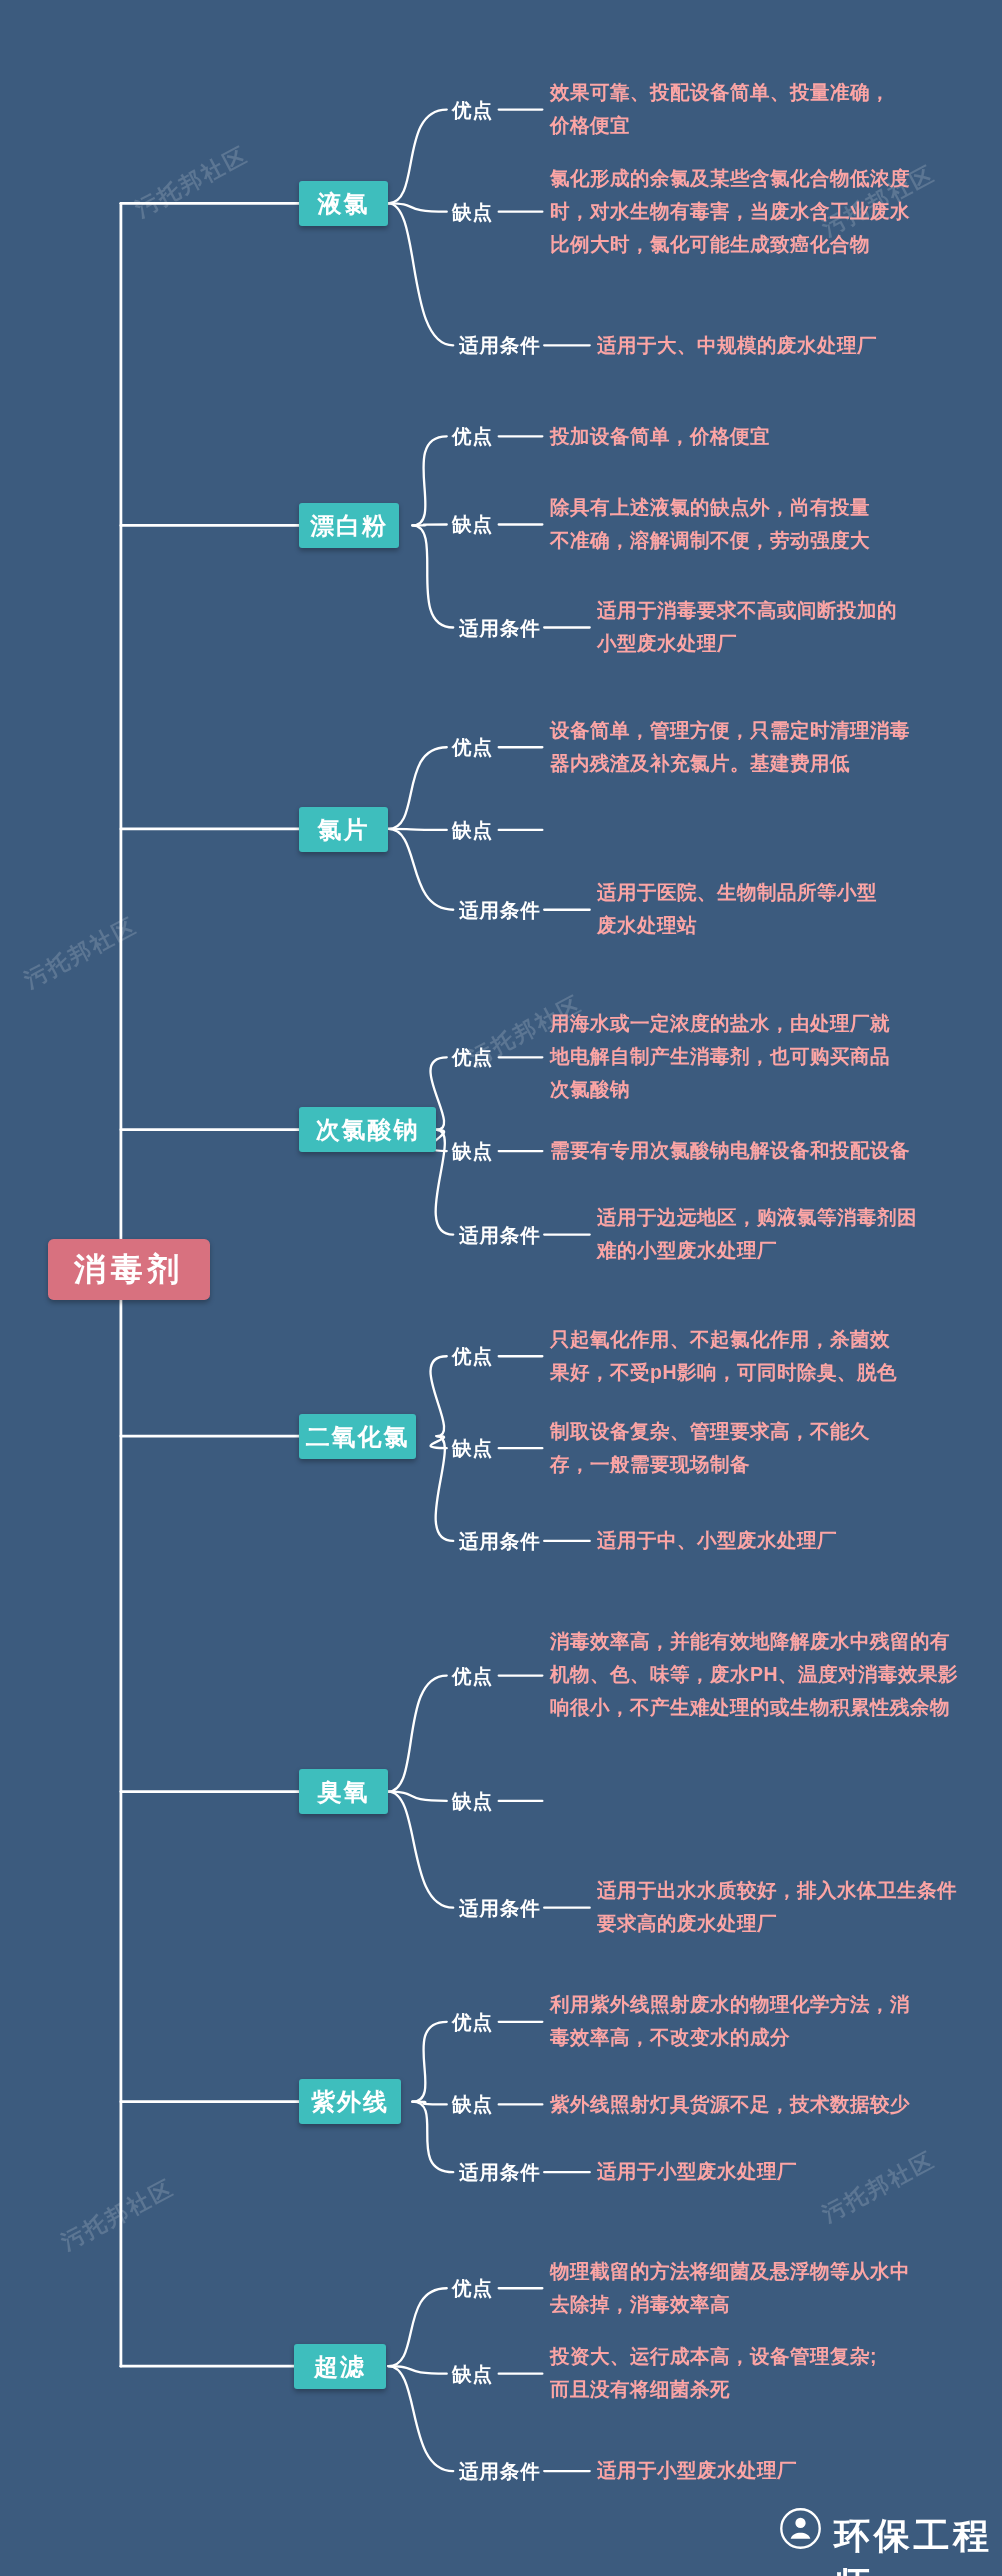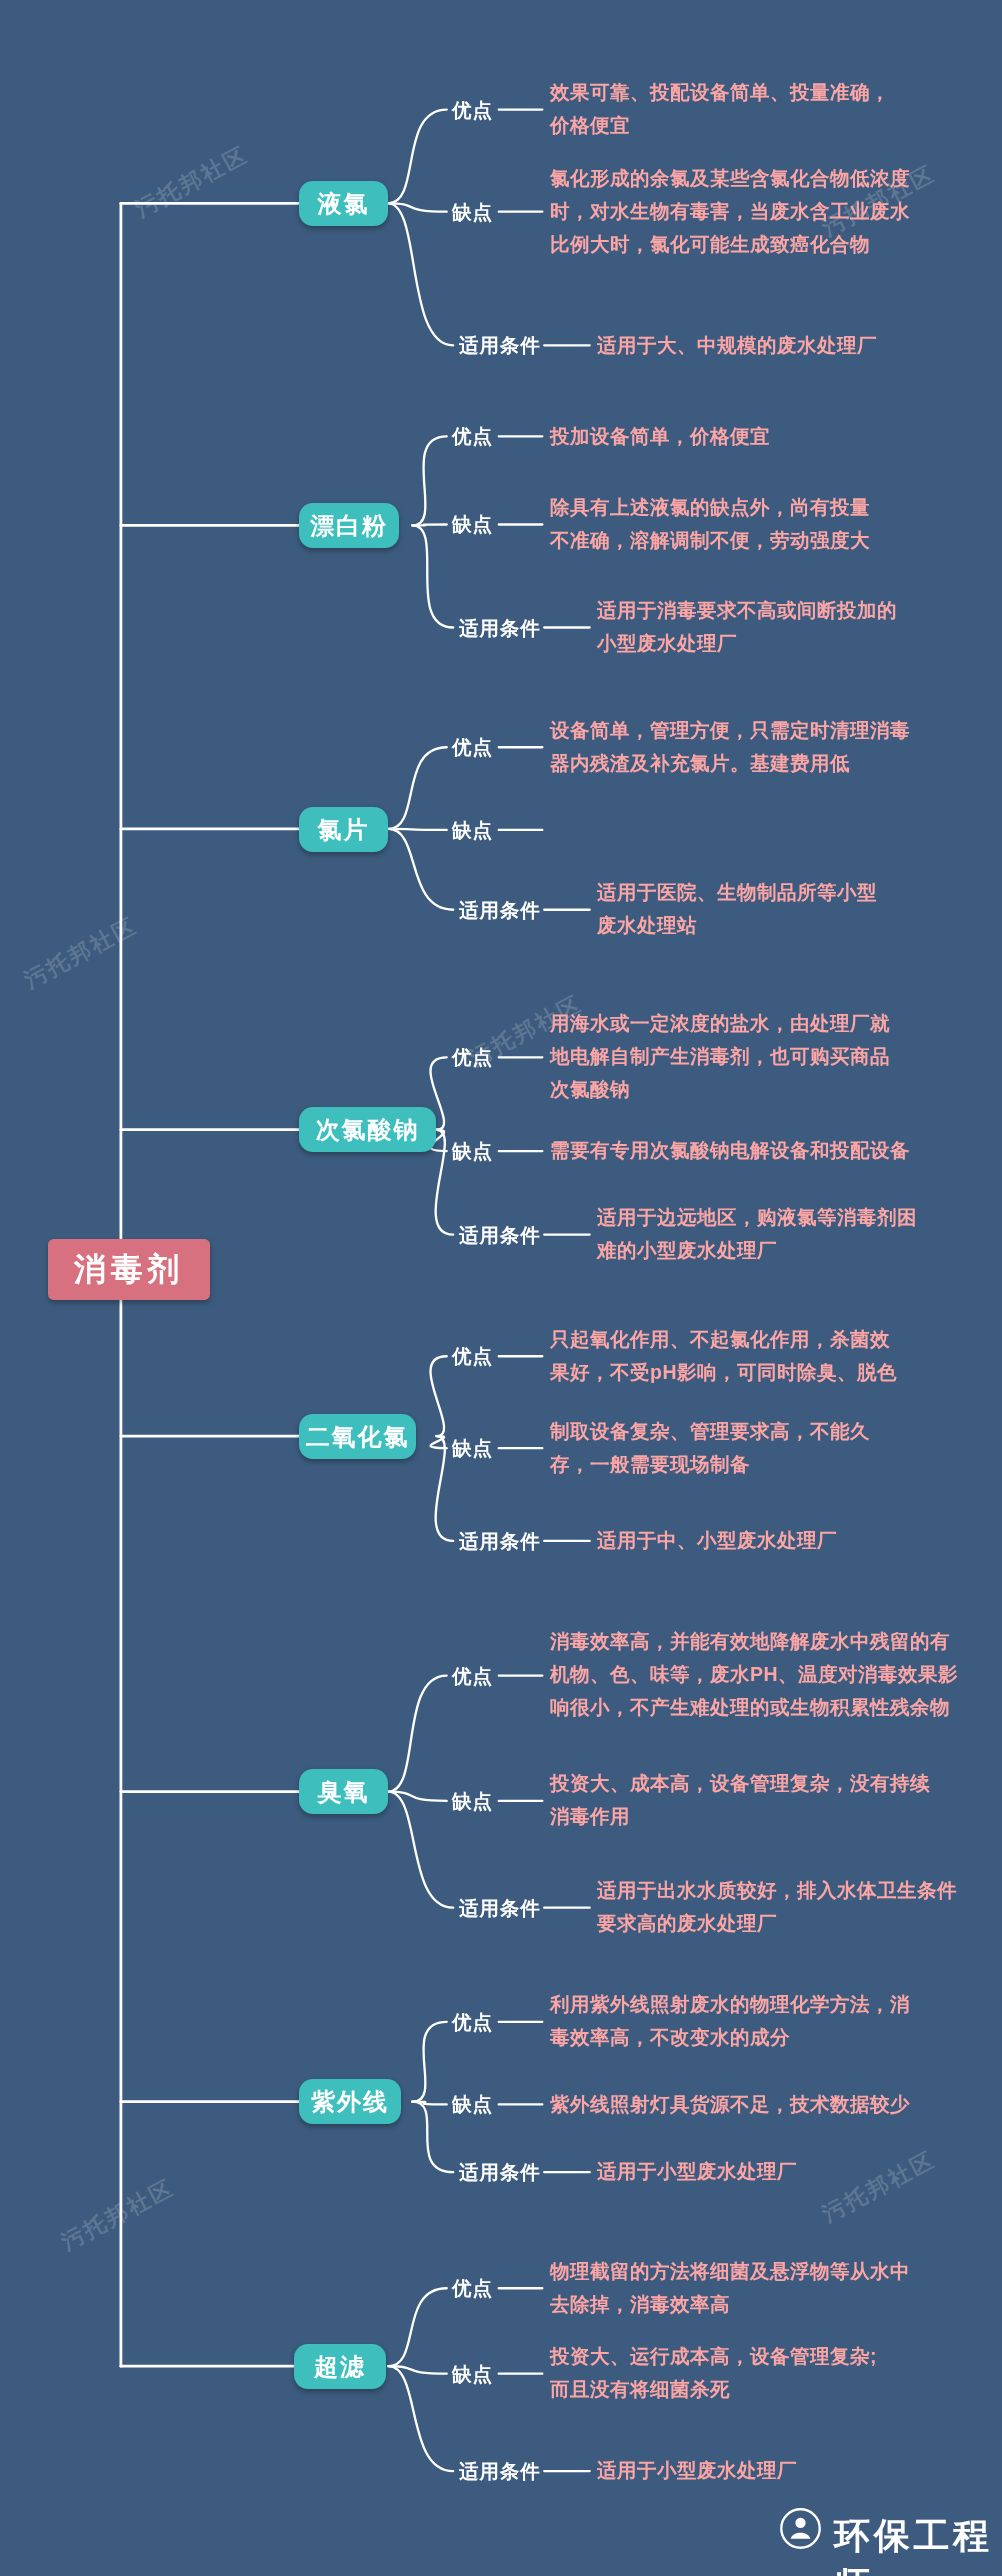--- a/index.html
+++ b/index.html
@@ -4,21 +4,21 @@
 <style>
   html,body { margin:0; padding:0; background:#2e475f; }
   .stage {
     position:relative; width:1003px; height:2576px;
     background:#3C5B7E; overflow:hidden;
     font-family:"Liberation Sans","DejaVu Sans",sans-serif;
   }
   svg.connectors { position:absolute; left:0; top:0; width:1003px; height:2576px; }
   .node {
     position:absolute; display:flex; align-items:center; justify-content:center;
-    color:#fff; font-weight:bold; border-radius:14px;
+    color:#fff; font-weight:bold; border-radius:3px;
     box-shadow:0 2.8px 5.6px rgba(0,0,0,0.28);
   }
   .cat  { background:#3EBEBD; height:45px; font-size:24px; letter-spacing:1.9px; }
   .root { background:#D8717F; width:162px; height:61px; font-size:32px; letter-spacing:4.6px; border-radius:5.6px; }
   .sublabel {
     position:absolute; transform:translateY(-50%);
     color:#fff; font-weight:bold; font-size:19.5px; letter-spacing:0.9px; white-space:nowrap;
   }
   .desc {
     position:absolute; color:#fca5a5; font-weight:bold; font-size:19.5px;
@@ -171,22 +171,20 @@
 存，一般需要现场制备</div>
   <div class="sublabel" style="left:459px;top:1541px;">适用条件</div>
   <div class="desc" style="left:597px;top:1524px;">适用于中、小型废水处理厂</div>
 
   <div class="node cat" style="left:299px;top:1769px;width:89px;">臭氧</div>
   <div class="sublabel" style="left:452px;top:1676px;">优点</div>
   <div class="desc" style="left:550px;top:1625px;">消毒效率高，并能有效地降解废水中残留的有
 机物、色、味等，废水PH、温度对消毒效果影
 响很小，不产生难处理的或生物积累性残余物</div>
   <div class="sublabel" style="left:452px;top:1801px;">缺点</div>
-  <div class="desc" style="left:550px;top:1767px;">投资大、成本高，设备管理复杂，没有持续
-消毒作用</div>
   <div class="sublabel" style="left:459px;top:1908px;">适用条件</div>
   <div class="desc" style="left:597px;top:1874px;">适用于出水水质较好，排入水体卫生条件
 要求高的废水处理厂</div>
 
   <div class="node cat" style="left:299px;top:2079px;width:102px;">紫外线</div>
   <div class="sublabel" style="left:452px;top:2022px;">优点</div>
   <div class="desc" style="left:550px;top:1988px;">利用紫外线照射废水的物理化学方法，消
 毒效率高，不改变水的成分</div>
   <div class="sublabel" style="left:452px;top:2104px;">缺点</div>
   <div class="desc" style="left:550px;top:2088px;">紫外线照射灯具货源不足，技术数据较少</div>

